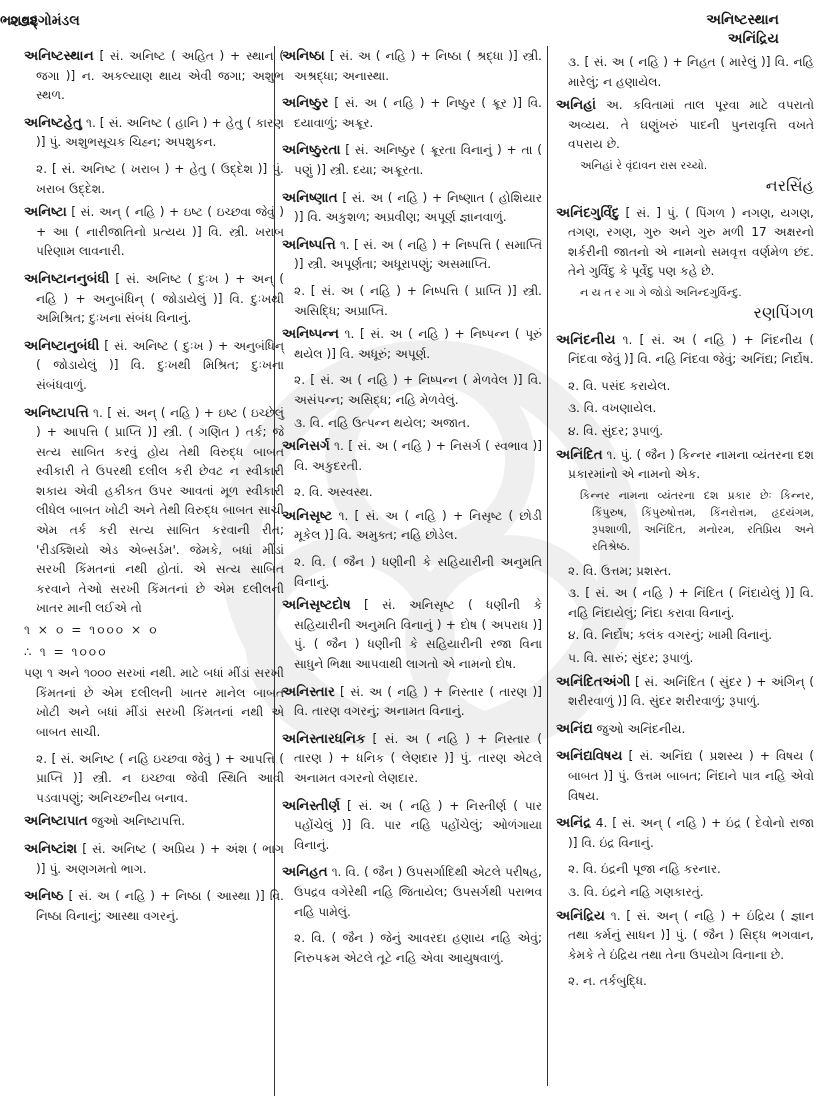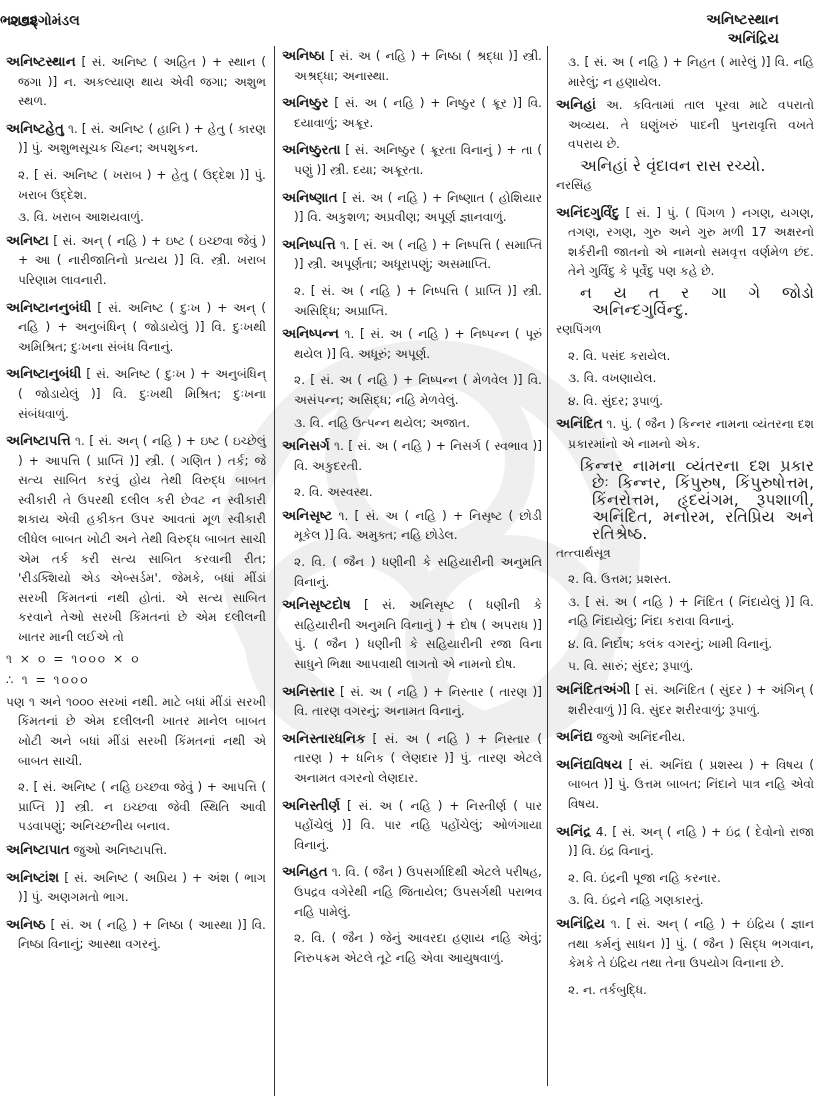--- a/index.html
+++ b/index.html
@@ -4,31 +4,31 @@
 <style>
   html,body{margin:0;padding:0;background:#fff;}
   body{width:825px;height:1102px;position:relative;overflow:hidden;color:#1a1a1a;
        font-family:"DejaVu Sans","Liberation Sans",sans-serif;}
   .watermark{position:absolute;left:220px;top:240px;width:420px;height:620px;pointer-events:none;opacity:.06;}
   .hdr{position:absolute;top:6px;left:0;width:793px;height:40px;}
   .pageno{position:absolute;left:10px;top:6px;font-size:15px;font-weight:bold;}
   .running-title{position:absolute;left:0;width:825px;text-align:left;top:6px;font-size:14px;font-weight:bold;}
   .guide{position:absolute;right:14px;top:4px;text-align:right;font-size:14px;font-weight:bold;line-height:19px;}
   .col{position:absolute;top:46px;font-size:12.2px;line-height:19.6px;text-align:justify;}
-  .c1{left:6px;width:260px;margin-top:6px;}
+  .c1{left:24px;width:260px;}
   .c2{left:282px;width:260px;}
   .c3{left:556px;width:258px;}
   .rule{position:absolute;top:46px;width:1px;background:#333;}
   .r1{left:274px;height:1050px;}
   .r2{left:547px;height:1040px;}
   .entry{margin:0 0 7px 0;padding-left:12px;text-indent:-12px;}
   .sense{margin:0 0 3px 0;padding-left:12px;}
   .hw{font-weight:bold;font-size:13.4px;}
-  .quote{font-size:16px;line-height:17px;padding-left:24px;margin:2px 0 2px 0;}
-  .src{text-align:left;font-size:12px;margin:0 16px 6px 0;}
+  .quote{font-size:11px;line-height:17px;padding-left:24px;margin:2px 0 2px 0;}
+  .src{text-align:right;font-size:16px;margin:0 0 6px 0;}
   .formula{margin:2px 0;letter-spacing:2px;}
 </style>
 </head>
 <body>
 
 <svg class="watermark" viewBox="0 0 420 620">
   <circle cx="210" cy="310" r="190" fill="none" stroke="#000" stroke-width="40"></circle>
   <circle cx="210" cy="220" r="90" fill="none" stroke="#000" stroke-width="30"></circle>
   <circle cx="130" cy="400" r="90" fill="none" stroke="#000" stroke-width="30"></circle>
   <circle cx="290" cy="400" r="90" fill="none" stroke="#000" stroke-width="30"></circle>
@@ -43,21 +43,20 @@
   </div>
 </div>
 
 <div class="rule r1"></div>
 <div class="rule r2"></div>
 
 <div class="col c1">
     <div class="entry"><span class="hw">અનિષ્ટસ્થાન</span><span> [ સં. અનિષ્ટ ( અહિત ) + સ્થાન ( જગા )] ન. અકલ્યાણ થાય એવી જગા; અશુભ સ્થળ.</span></div>
     <div class="entry"><span class="hw">અનિષ્ટહેતુ</span><span> ૧. [ સં. અનિષ્ટ ( હાનિ ) + હેતુ ( કારણ )] પું. અશુભસૂચક ચિહ્ન; અપશુકન.</span></div>
     <div class="sense">૨. [ સં. અનિષ્ટ ( ખરાબ ) + હેતુ ( ઉદ્દેશ )] પું. ખરાબ ઉદ્દેશ.</div>
-    <div class="sense">૩. વિ. ખરાબ આશયવાળું.</div>
     <div class="entry"><span class="hw">અનિષ્ટા</span><span> [ સં. અન્ ( નહિ ) + ઇષ્ટ ( ઇચ્છવા જેવું ) + આ ( નારીજાતિનો પ્રત્યય )] વિ. સ્ત્રી. ખરાબ પરિણામ લાવનારી.</span></div>
     <div class="entry"><span class="hw">અનિષ્ટાનનુબંધી</span><span> [ સં. અનિષ્ટ ( દુઃખ ) + અન્ ( નહિ ) + અનુબંધિન્ ( જોડાયેલું )] વિ. દુઃખથી અમિશ્રિત; દુઃખના સંબંધ વિનાનું.</span></div>
     <div class="entry"><span class="hw">અનિષ્ટાનુબંધી</span><span> [ સં. અનિષ્ટ ( દુઃખ ) + અનુબંધિન્ ( જોડાયેલું )] વિ. દુઃખથી મિશ્રિત; દુઃખના સંબંધવાળું.</span></div>
     <div class="entry"><span class="hw">અનિષ્ટાપત્તિ</span><span> ૧. [ સં. અન્ ( નહિ ) + ઇષ્ટ ( ઇચ્છેલું ) + આપત્તિ ( પ્રાપ્તિ )] સ્ત્રી. ( ગણિત ) તર્ક; જે સત્ય સાબિત કરવું હોય તેથી વિરુદ્ધ બાબત સ્વીકારી તે ઉપરથી દલીલ કરી છેવટ ન સ્વીકારી શકાય એવી હકીકત ઉપર આવતાં મૂળ સ્વીકારી લીધેલ બાબત ખોટી અને તેથી વિરુદ્ધ બાબત સાચી એમ તર્ક કરી સત્ય સાબિત કરવાની રીત; 'રીડક્શિયો એડ એબ્સર્ડમ'. જેમકે, બધાં મીંડાં સરખી કિંમતનાં નથી હોતાં. એ સત્ય સાબિત કરવાને તેઓ સરખી કિંમતનાં છે એમ દલીલની ખાતર માની લઈએ તો</span><div class="formula">૧ × ૦ = ૧૦૦૦ × ૦</div><div class="formula">∴ ૧ = ૧૦૦૦</div><div>પણ ૧ અને ૧૦૦૦ સરખાં નથી. માટે બધાં મીંડાં સરખી કિંમતનાં છે એમ દલીલની ખાતર માનેલ બાબત ખોટી અને બધાં મીંડાં સરખી કિંમતનાં નથી એ બાબત સાચી.</div></div>
     <div class="sense">૨. [ સં. અનિષ્ટ ( નહિ ઇચ્છવા જેવું ) + આપત્તિ ( પ્રાપ્તિ )] સ્ત્રી. ન ઇચ્છવા જેવી સ્થિતિ આવી પડવાપણું; અનિચ્છનીય બનાવ.</div>
     <div class="entry"><span class="hw">અનિષ્ટાપાત</span><span> જુઓ અનિષ્ટાપત્તિ.</span></div>
     <div class="entry"><span class="hw">અનિષ્ટાંશ</span><span> [ સં. અનિષ્ટ ( અપ્રિય ) + અંશ ( ભાગ )] પું. અણગમતો ભાગ.</span></div>
     <div class="entry"><span class="hw">અનિષ્ઠ</span><span> [ સં. અ ( નહિ ) + નિષ્ઠા ( આસ્થા )] વિ. નિષ્ઠા વિનાનું; આસ્થા વગરનું.</span></div>
   </div>
 <div class="col c2">
@@ -79,24 +78,25 @@
     <div class="entry"><span class="hw">અનિસ્તારધનિક</span><span> [ સં. અ ( નહિ ) + નિસ્તાર ( તારણ ) + ધનિક ( લેણદાર )] પું. તારણ એટલે અનામત વગરનો લેણદાર.</span></div>
     <div class="entry"><span class="hw">અનિસ્તીર્ણ</span><span> [ સં. અ ( નહિ ) + નિસ્તીર્ણ ( પાર પહોંચેલું )] વિ. પાર નહિ પહોંચેલું; ઓળંગાયા વિનાનું.</span></div>
     <div class="entry"><span class="hw">અનિહત</span><span> ૧. વિ. ( જૈન ) ઉપસર્ગાદિથી એટલે પરીષહ, ઉપદ્રવ વગેરેથી નહિ જિતાયેલ; ઉપસર્ગથી પરાભવ નહિ પામેલું.</span></div>
     <div class="sense">૨. વિ. ( જૈન ) જેનું આવરદા હણાય નહિ એવું; નિરુપક્રમ એટલે તૂટે નહિ એવા આયુષવાળું.</div>
   </div>
 <div class="col c3">
     <div class="entry"></div>
     <div class="sense">૩. [ સં. અ ( નહિ ) + નિહત ( મારેલું )] વિ. નહિ મારેલું; ન હણાયેલ.</div>
     <div class="entry"><span class="hw">અનિહાં</span><span> અ. કવિતામાં તાલ પૂરવા માટે વપરાતો અવ્યય. તે ઘણુંખરું પાદની પુનરાવૃત્તિ વખતે વપરાય છે.</span><div class="quote">અનિહાં રે વૃંદાવન રાસ રચ્યો.</div><div class="src">નરસિંહ</div></div>
     <div class="entry"><span class="hw">અનિંદગુર્વિંદુ</span><span> [ સં. ] પું. ( પિંગળ ) નગણ, યગણ, તગણ, રગણ, ગુરુ અને ગુરુ મળી 17 અક્ષરનો શર્કરીની જાતનો એ નામનો સમવૃત્ત વર્ણમેળ છંદ. તેને ગુર્વિંદુ કે પૂર્વેંદુ પણ કહે છે.</span><div class="quote">ન ય ત ર ગા ગે જોડો અનિન્દગુર્વિન્દુ.</div><div class="src">રણપિંગળ</div></div>
+    <div class="entry"><span class="hw">અનિંદનીય</span><span> ૧. [ સં. અ ( નહિ ) + નિંદનીય ( નિંદવા જેવું )] વિ. નહિ નિંદવા જેવું; અનિંદ્ય; નિર્દોષ.</span></div>
     <div class="sense">૨. વિ. પસંદ કરાયેલ.</div>
     <div class="sense">૩. વિ. વખણાયેલ.</div>
     <div class="sense">૪. વિ. સુંદર; રૂપાળું.</div>
-    <div class="entry"><span class="hw">અનિંદિત</span><span> ૧. પું. ( જૈન ) કિન્નર નામના વ્યંતરના દશ પ્રકારમાંનો એ નામનો એક.</span><div class="quote">કિન્નર નામના વ્યંતરના દશ પ્રકાર છેઃ કિન્નર, કિંપુરુષ, કિંપુરુષોત્તમ, કિંનરોત્તમ, હૃદયંગમ, રૂપશાળી, અનિંદિત, મનોરમ, રતિપ્રિય અને રતિશ્રેષ્ઠ.</div><div class="src">તત્ત્વાર્થસૂત્ર</div></div>
+    <div class="entry"><span class="hw">અનિંદિત</span><span> ૧. પું. ( જૈન ) કિન્નર નામના વ્યંતરના દશ પ્રકારમાંનો એ નામનો એક.</span><div class="quote">કિન્નર નામના વ્યંતરના દશ પ્રકાર છેઃ કિન્નર, કિંપુરુષ, કિંપુરુષોત્તમ, કિંનરોત્તમ, હૃદયંગમ, રૂપશાળી, અનિંદિત, મનોરમ, રતિપ્રિય અને રતિશ્રેષ્ઠ.</div></div>
     <div class="sense">૨. વિ. ઉત્તમ; પ્રશસ્ત.</div>
     <div class="sense">૩. [ સં. અ ( નહિ ) + નિંદિત ( નિંદાયેલું )] વિ. નહિ નિંદાયેલું; નિંદા કરાવા વિનાનું.</div>
     <div class="sense">૪. વિ. નિર્દોષ; કલંક વગરનું; ખામી વિનાનું.</div>
     <div class="sense">૫. વિ. સારું; સુંદર; રૂપાળું.</div>
     <div class="entry"><span class="hw">અનિંદિતઅંગી</span><span> [ સં. અનિંદિત ( સુંદર ) + અંગિન્ ( શરીરવાળું )] વિ. સુંદર શરીરવાળું; રૂપાળું.</span></div>
     <div class="entry"><span class="hw">અનિંદ્ય</span><span> જુઓ અનિંદનીય.</span></div>
     <div class="entry"><span class="hw">અનિંદ્યવિષય</span><span> [ સં. અનિંદ્ય ( પ્રશસ્ય ) + વિષય ( બાબત )] પું. ઉત્તમ બાબત; નિંદાને પાત્ર નહિ એવો વિષય.</span></div>
     <div class="entry"><span class="hw">અનિંદ્ર</span><span> 4. [ સં. અન્ ( નહિ ) + ઇંદ્ર ( દેવોનો રાજા )] વિ. ઇંદ્ર વિનાનું.</span></div>
     <div class="sense">૨. વિ. ઇંદ્રની પૂજા નહિ કરનાર.</div>
     <div class="sense">૩. વિ. ઇંદ્રને નહિ ગણકારતું.</div>

